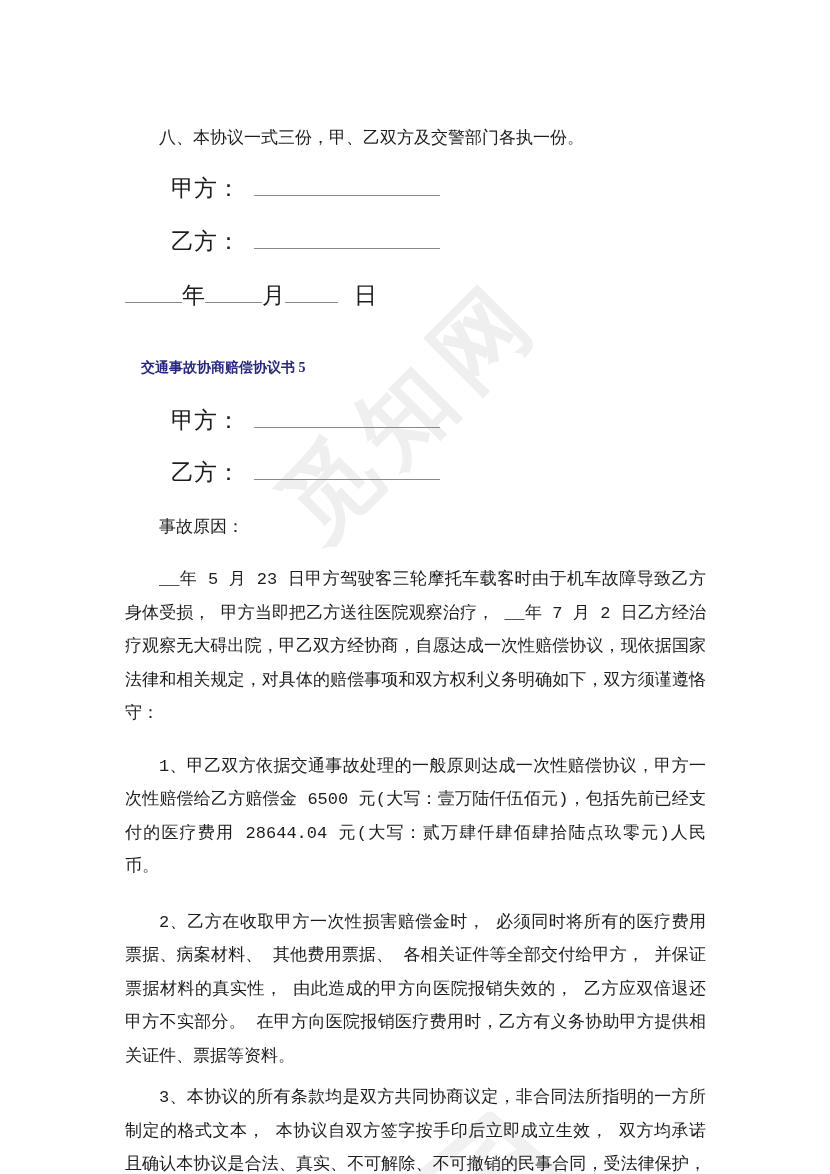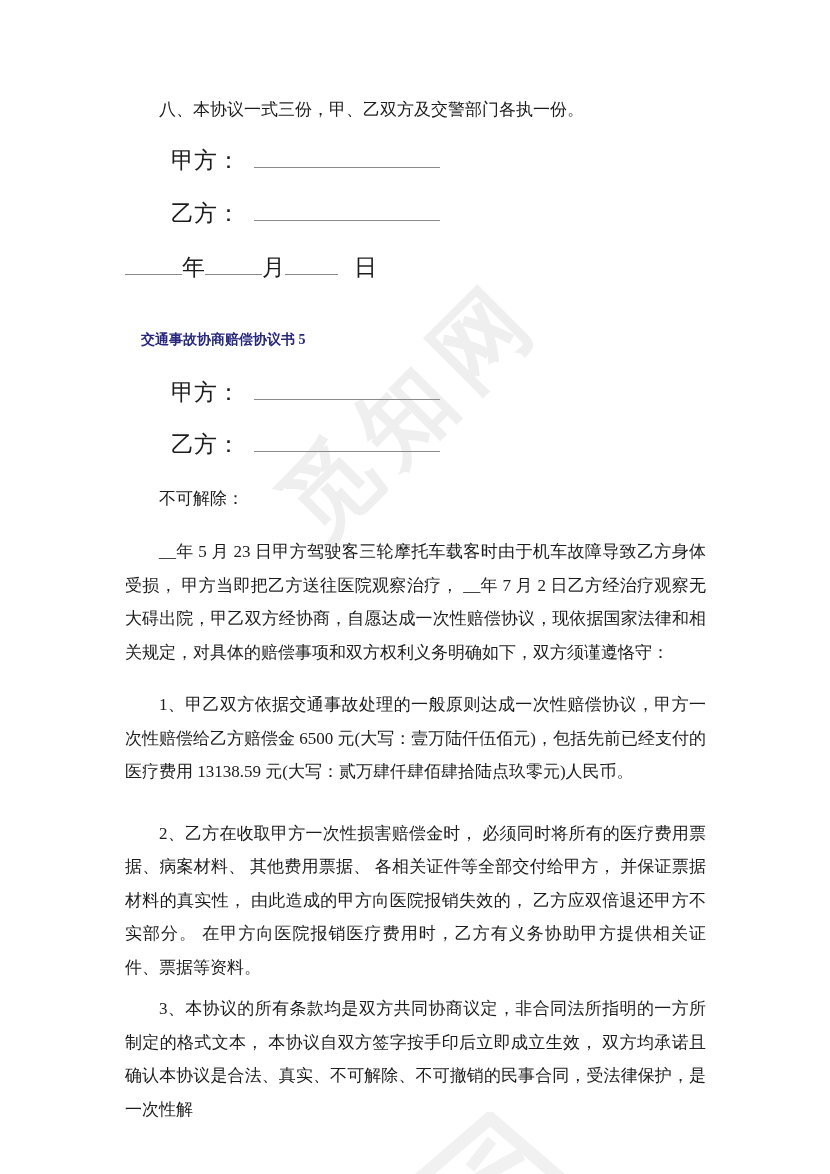--- a/index.html
+++ b/index.html
@@ -45,24 +45,25 @@
     top: 0;
     width: 581px;
     padding-top: 93px;
     z-index: 2;
   }
   .para {
     margin: 0;
     font-size: 17px;
     line-height: 33.5px;
   }
-  .single { text-indent: 2em; }
+  .single { text-indent: 2em; margin-top: 28px; }
   .body-para {
     text-align: justify;
     text-indent: 2em;
+    font-family: Liberation Mono, monospace;
   }
   .doc-title {
     margin: 39px 0 0 16px;
     font-size: 14px;
     line-height: 33.5px;
     font-weight: bold;
     color: var(--title-color, #28287d);
   }
   .field-row {
     margin-left: 2em;
@@ -75,21 +76,21 @@
     height: 15px;
     border-bottom: 1px solid var(--underline-color, #8a8a8a);
     vertical-align: baseline;
   }
   .blank-name { width: 186px; margin-left: 14px; }
   .blank-date { width: 57px; }
   .blank-day  { width: 53px; margin-right: 16px; }
   .mt-17 { margin-top: 17px; }
   .mt-20 { margin-top: 20px; }
   .mt-19 { margin-top: 19px; }
-  .mt-21 { margin-top: 28px; }
+  .mt-21 { margin-top: 22px; }
   .mt-16 { margin-top: 8px; }
   .mt-14 { margin-top: 20px; }
 </style>
 </head>
 <body>
 
 <div class="page">
 
   <div class="wm-text">觅知网</div>
   <svg class="wm-logo" viewBox="0 0 300 130" fill="none" xmlns="http://www.w3.org/2000/svg">
@@ -118,21 +119,21 @@
     <h1 class="doc-title">交通事故协商赔偿协议书 5</h1>
 
     <div class="field-row mt-19">
       <span>甲方：</span><span class="blank blank-name"></span>
     </div>
 
     <div class="field-row mt-19">
       <span>乙方：</span><span class="blank blank-name"></span>
     </div>
 
-    <p class="para single mt-14">不可解除：</p>
+    <p class="para single mt-14">事故原因：</p>
 
     <p class="para body-para mt-20">__年 5 月 23 日甲方驾驶客三轮摩托车载客时由于机车故障导致乙方身体受损， 甲方当即把乙方送往医院观察治疗， __年 7 月 2 日乙方经治疗观察无大碍出院，甲乙双方经协商，自愿达成一次性赔偿协议，现依据国家法律和相关规定，对具体的赔偿事项和双方权利义务明确如下，双方须谨遵恪守：</p>
-    <p class="para body-para mt-19">1、甲乙双方依据交通事故处理的一般原则达成一次性赔偿协议，甲方一次性赔偿给乙方赔偿金 6500 元(大写：壹万陆仟伍佰元)，包括先前已经支付的医疗费用 13138.59 元(大写：贰万肆仟肆佰肆拾陆点玖零元)人民币。</p>
+    <p class="para body-para mt-19">1、甲乙双方依据交通事故处理的一般原则达成一次性赔偿协议，甲方一次性赔偿给乙方赔偿金 6500 元(大写：壹万陆仟伍佰元)，包括先前已经支付的医疗费用 28644.04 元(大写：贰万肆仟肆佰肆拾陆点玖零元)人民币。</p>
     <p class="para body-para mt-21">2、乙方在收取甲方一次性损害赔偿金时， 必须同时将所有的医疗费用票据、病案材料、 其他费用票据、 各相关证件等全部交付给甲方， 并保证票据材料的真实性， 由此造成的甲方向医院报销失效的， 乙方应双倍退还甲方不实部分。 在甲方向医院报销医疗费用时，乙方有义务协助甲方提供相关证件、票据等资料。</p>
     <p class="para body-para mt-16">3、本协议的所有条款均是双方共同协商议定，非合同法所指明的一方所制定的格式文本， 本协议自双方签字按手印后立即成立生效， 双方均承诺且确认本协议是合法、真实、不可解除、不可撤销的民事合同，受法律保护，是一次性解</p>
 
   </div>
 </div>
 
 </body></html>

